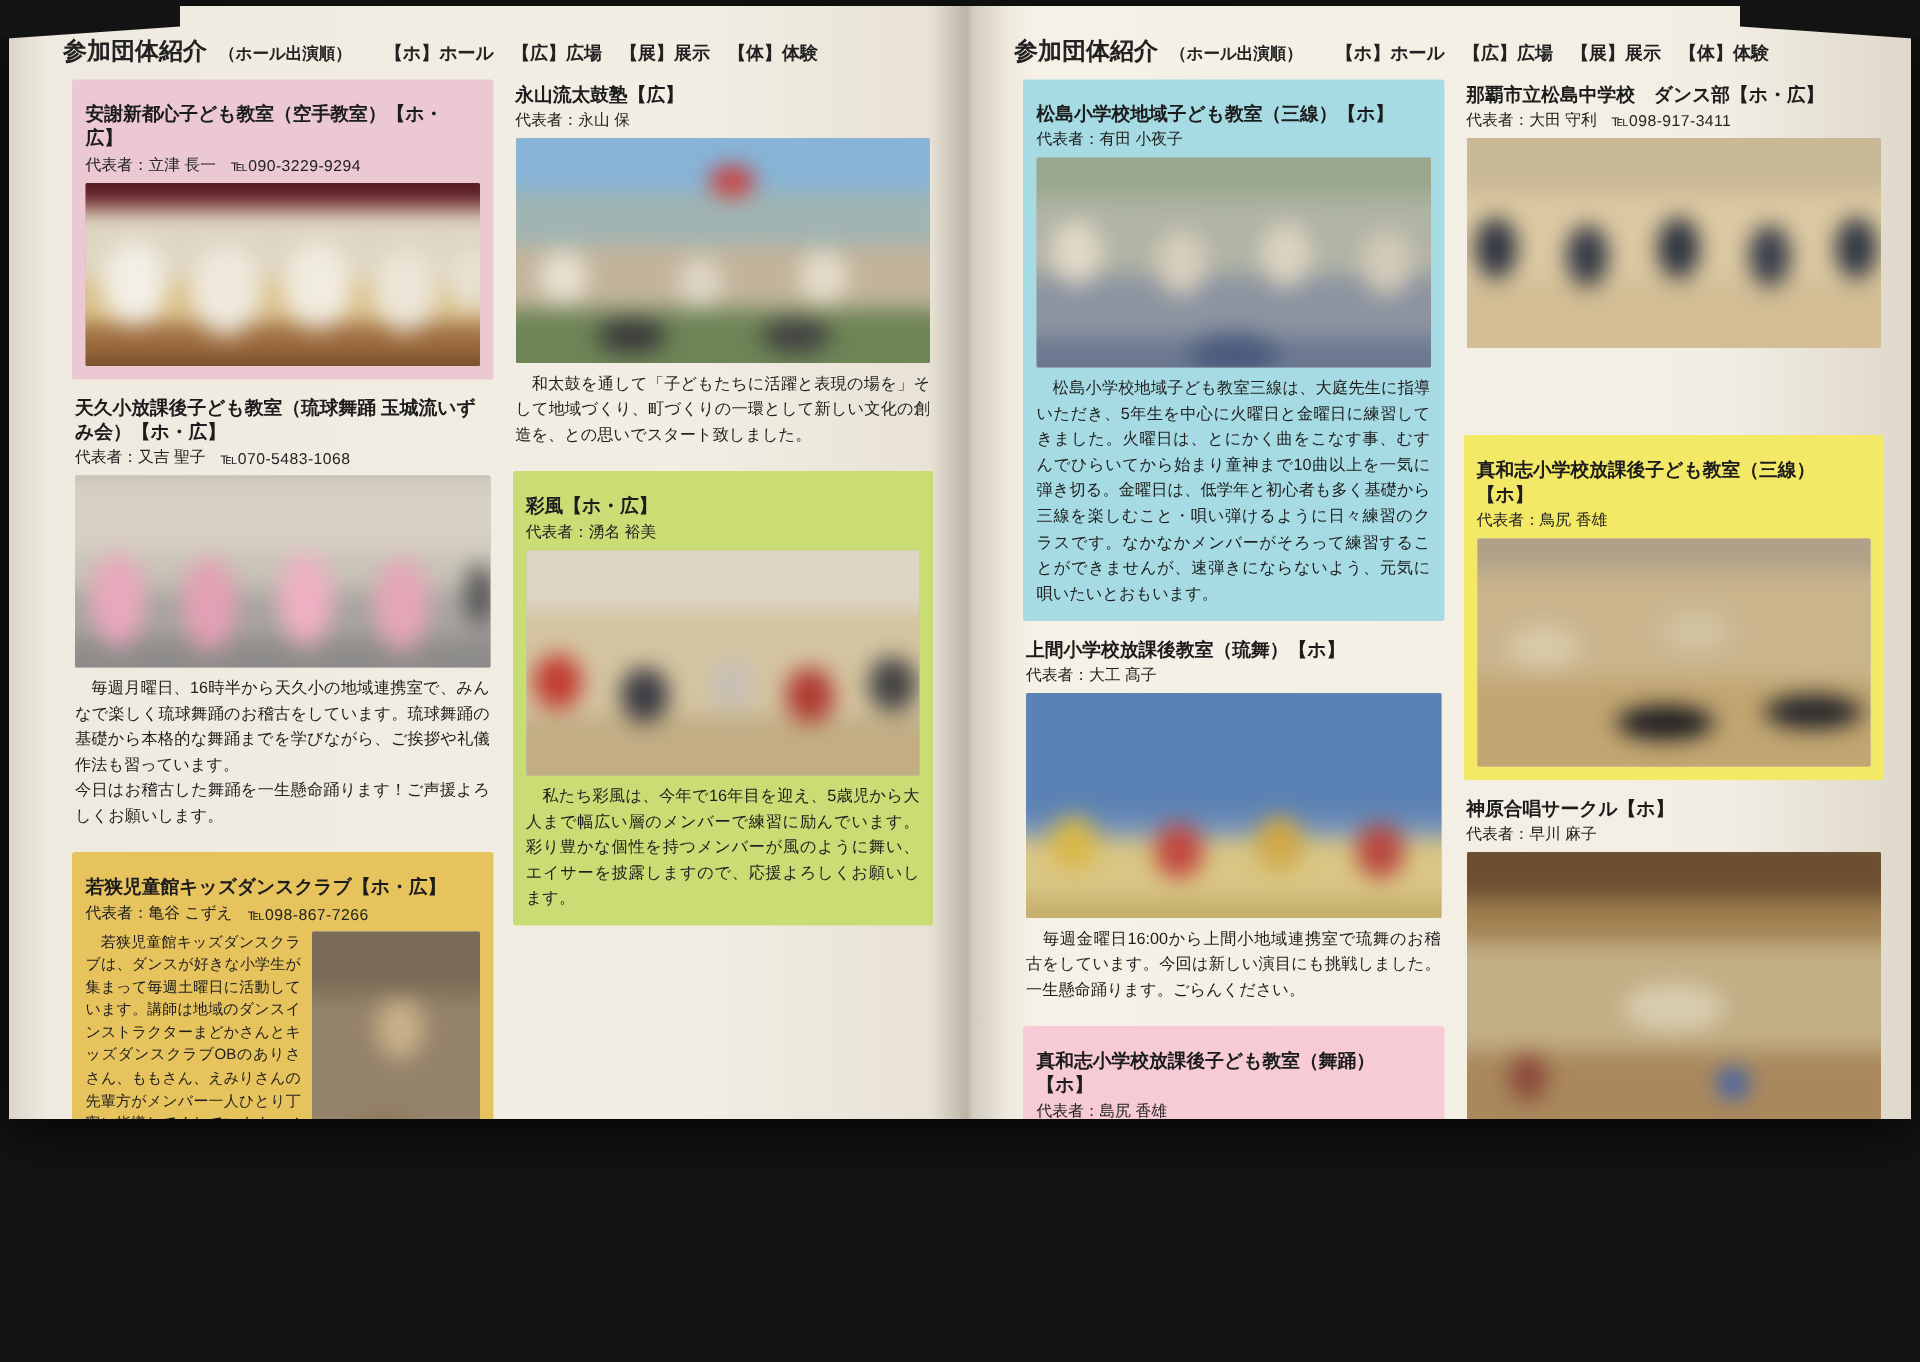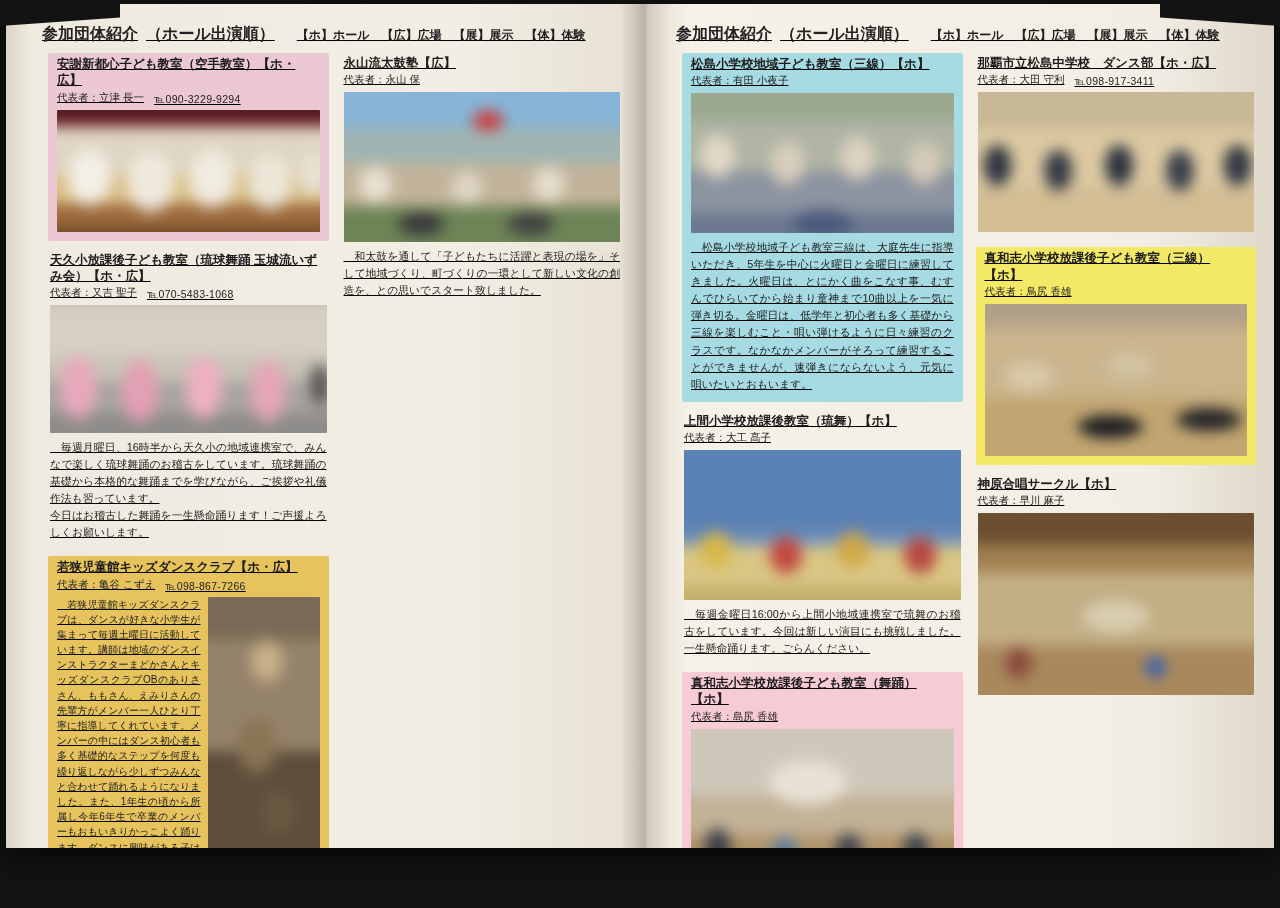--- a/index.html
+++ b/index.html
@@ -1,42 +1,42 @@
 <!DOCTYPE html>
 <html><head>
 <meta charset="utf-8">
 <style>
   html,body{margin:0;padding:0;background:#131313;font-family:"Liberation Sans","DejaVu Sans",sans-serif;}
   .stage{width:1280px;height:908px;position:relative;overflow:hidden;background:#131313;}
-  .spread{position:absolute;left:6px;top:4px;width:1268px;height:844px;display:flex;
-          box-shadow:0 8px 30px rgba(0,0,0,.7);text-decoration:underline;}
+  .spread{position:absolute;left:6px;top:4px;width:1268px;height:742px;display:flex;
+          box-shadow:0 8px 30px rgba(0,0,0,.7);}
   .page{width:634px;height:100%;padding:20px 18px 10px 42px;box-sizing:border-box;overflow:hidden;position:relative;}
   .page.left{background:linear-gradient(90deg,#dcd6c9 0,#efeadf 4%,#f3eee4 70%,#e7e1d4 100%);}
   .page.right{background:linear-gradient(90deg,#e4ddd0 0,#f6f1e7 8%,#f3eee4 80%,#ded8ca 100%);}
   .gutter{position:absolute;left:614px;top:0;width:52px;height:100%;pointer-events:none;
           background:linear-gradient(90deg,rgba(60,50,40,0) 0,rgba(60,50,40,.25) 48%,rgba(60,50,40,.12) 55%,rgba(60,50,40,0) 100%);}
   .corner{position:absolute;width:120px;height:26px;background:#131313;}
   .corner.tl{left:0;top:0;transform:skewY(-4deg);transform-origin:left top;}
   .corner.tr{right:0;top:0;transform:skewY(4deg);transform-origin:right top;}
 
   .hdr{display:flex;align-items:baseline;gap:8px;margin:0 0 8px -6px;white-space:nowrap;}
   .hdr .t{font-size:16px;font-weight:bold;color:#222;}
-  .hdr .o{font-size:16px;font-weight:bold;color:#222;}
+  .hdr .o{font-size:11px;font-weight:bold;color:#222;}
   .hdr .lg{font-size:12px;font-weight:bold;color:#222;margin-left:14px;}
 
   .cols{display:flex;gap:13px;}
   .col{width:287px;display:flex;flex-direction:column;gap:9px;}
 
-  .card{border-radius:2px;padding:3px 9px 9px;box-sizing:border-box;}
+  .card{border-radius:2px;padding:15px 9px 9px;box-sizing:border-box;}
   .card.plain{padding:2px 2px 6px;}
   .bg-pink{background:#ebc8d2;}
   .bg-mustard{background:#e7c35e;}
   .bg-green{background:#cadc74;}
   .bg-cyan{background:#a6dbe3;}
-  .bg-yellow{background:#f4e966;}
+  .bg-yellow{background:#f4e966;margin-top:43px;}
   .bg-rose{background:#f7cbd6;}
 
   .ttl{margin:0 0 2px;font-size:12.5px;font-weight:bold;color:#1c1c1c;line-height:1.3;}
   .rep{font-size:10.5px;color:#222;margin:0 0 5px;display:flex;gap:10px;align-items:flex-end;}
   .rep .tel{letter-spacing:.3px;}
   .bd{margin:6px 0 0;font-size:10.8px;line-height:1.58;color:#1d1d1d;white-space:pre-line;
       text-align:justify;}
   .bd.small{font-size:10px;line-height:1.52;margin:0;}
 
   .photo{position:relative;overflow:hidden;border-radius:1px;background:#bbb;}
@@ -187,20 +187,30 @@
             <h3 class="ttl">永山流太鼓塾【広】</h3>
             <div class="rep">
               <span>代表者：永山 保</span>
             </div>
             <div class="photo h150 p-nagayama">
                 <div class="pb"></div>
               </div>
             <p class="bd">　和太鼓を通して「子どもたちに活躍と表現の場を」そして地域づくり、町づくりの一環として新しい文化の創造を、との思いでスタート致しました。</p>
           </section>
 
+          <section class="card bg-green">
+            <h3 class="ttl">彩風【ホ・広】</h3>
+            <div class="rep">
+              <span>代表者：湧名 裕美</span>
+            </div>
+            <div class="photo h150 p-ayakaze">
+                <div class="pb"></div>
+              </div>
+            <p class="bd">　私たち彩風は、今年で16年目を迎え、5歳児から大人まで幅広い層のメンバーで練習に励んでいます。彩り豊かな個性を持つメンバーが風のように舞い、エイサーを披露しますので、応援よろしくお願いします。</p>
+          </section>
 
 
         </div>
       </div>
     </div>
 
     <div class="page right">
       <div class="hdr">
         <span class="t">参加団体紹介</span>
         <span class="o">（ホール出演順）</span>

